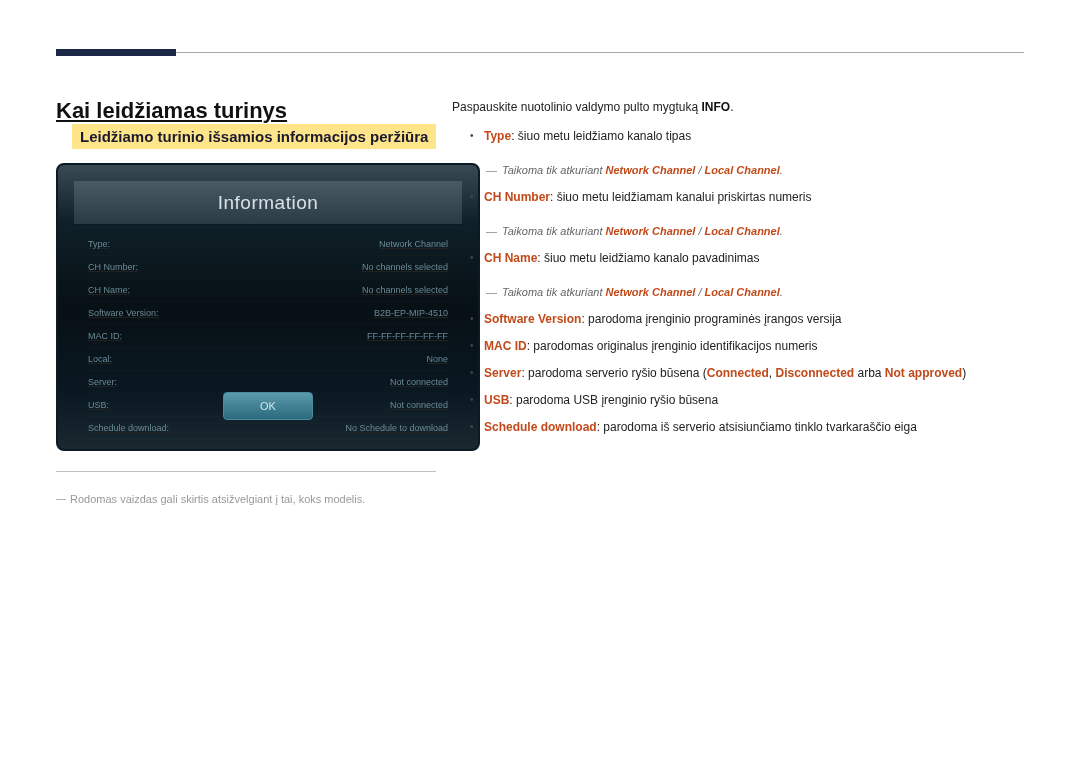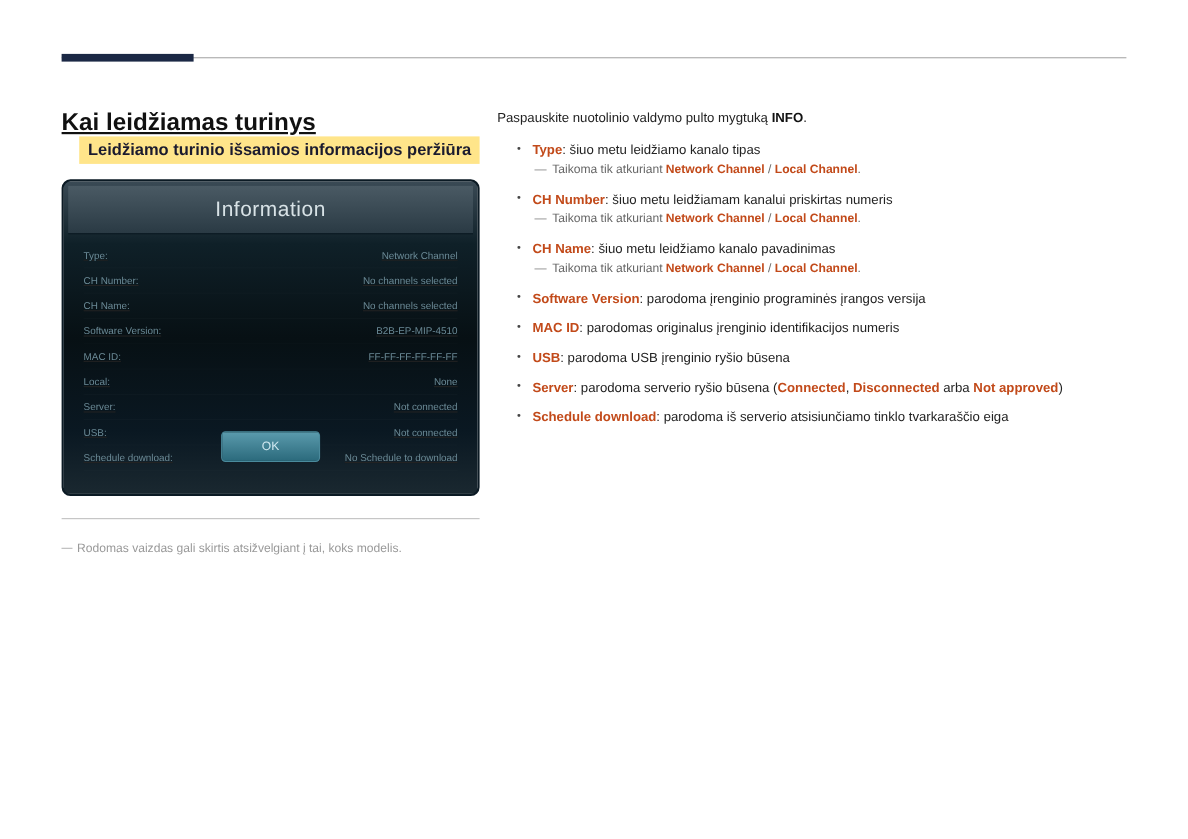--- a/index.html
+++ b/index.html
@@ -52,26 +52,26 @@
     display: inline-block;
     background: #ffe58a;
     color: #1a1a2e;
     font-size: 15px;
     font-weight: 700;
     padding: 4px 8px;
     margin-bottom: 14px;
     margin-left: 16px;
   }
   .info-panel {
-    width: 380px;
+    width: 424px;
     height: 288px;
     background: linear-gradient(180deg, #3a4a55 0%, #0f2028 20%, #071014 50%, #0a1822 80%, #1a2830 100%);
     border: 2px solid #0b1a24;
     border-radius: 8px;
-    padding: 4px;
+    padding: 16px;
     position: relative;
     overflow: hidden;
   }
   .info-panel-header {
     background: linear-gradient(180deg, #4a5a64 0%, #2a3a44 100%);
     height: 44px;
     line-height: 44px;
     text-align: center;
     color: #d8e2e6;
     font-size: 19px;
@@ -139,26 +139,27 @@
   }
   ul.bullets > li::before {
     content: "•";
     position: absolute;
     left: 0;
     top: 1px;
     font-size: 10px;
     color: #444;
   }
   .sub-note {
-    margin-top: 0;
+    margin-top: 16px;
     margin-left: 2px;
     font-size: 11px;
     color: #666;
     position: relative;
     padding-left: 16px;
+    font-style: italic;
   }
   .sub-note::before {
     content: "―";
     position: absolute;
     left: 0;
     top: 0;
     color: #888;
     font-size: 11px;
   }
   .b { font-weight: 700; color: #111; }
@@ -244,22 +245,22 @@
         <span>Taikoma tik atkuriant </span><span class="orange">Network Channel</span><span> / </span><span class="orange">Local Channel</span><span>.</span>
       </div>
     </li>
     <li>
       <span class="orange">Software Version</span><span>: parodoma įrenginio programinės įrangos versija</span>
     </li>
     <li>
       <span class="orange">MAC ID</span><span>: parodomas originalus įrenginio identifikacijos numeris</span>
     </li>
     <li>
+      <span class="orange">Server</span><span>: parodoma serverio ryšio būsena (</span><span class="orange">Connected</span><span>, </span><span class="orange">Disconnected</span><span> arba </span><span class="orange">Not approved</span><span>)</span>
+    </li>
+    <li>
       <span class="orange">USB</span><span>: parodoma USB įrenginio ryšio būsena</span>
-    </li>
-    <li>
-      <span class="orange">Server</span><span>: parodoma serverio ryšio būsena (</span><span class="orange">Connected</span><span>, </span><span class="orange">Disconnected</span><span> arba </span><span class="orange">Not approved</span><span>)</span>
     </li>
     <li>
       <span class="orange">Schedule download</span><span>: parodoma iš serverio atsisiunčiamo tinklo tvarkaraščio eiga</span>
     </li>
   </ul>
 </div>
 
 </body></html>

